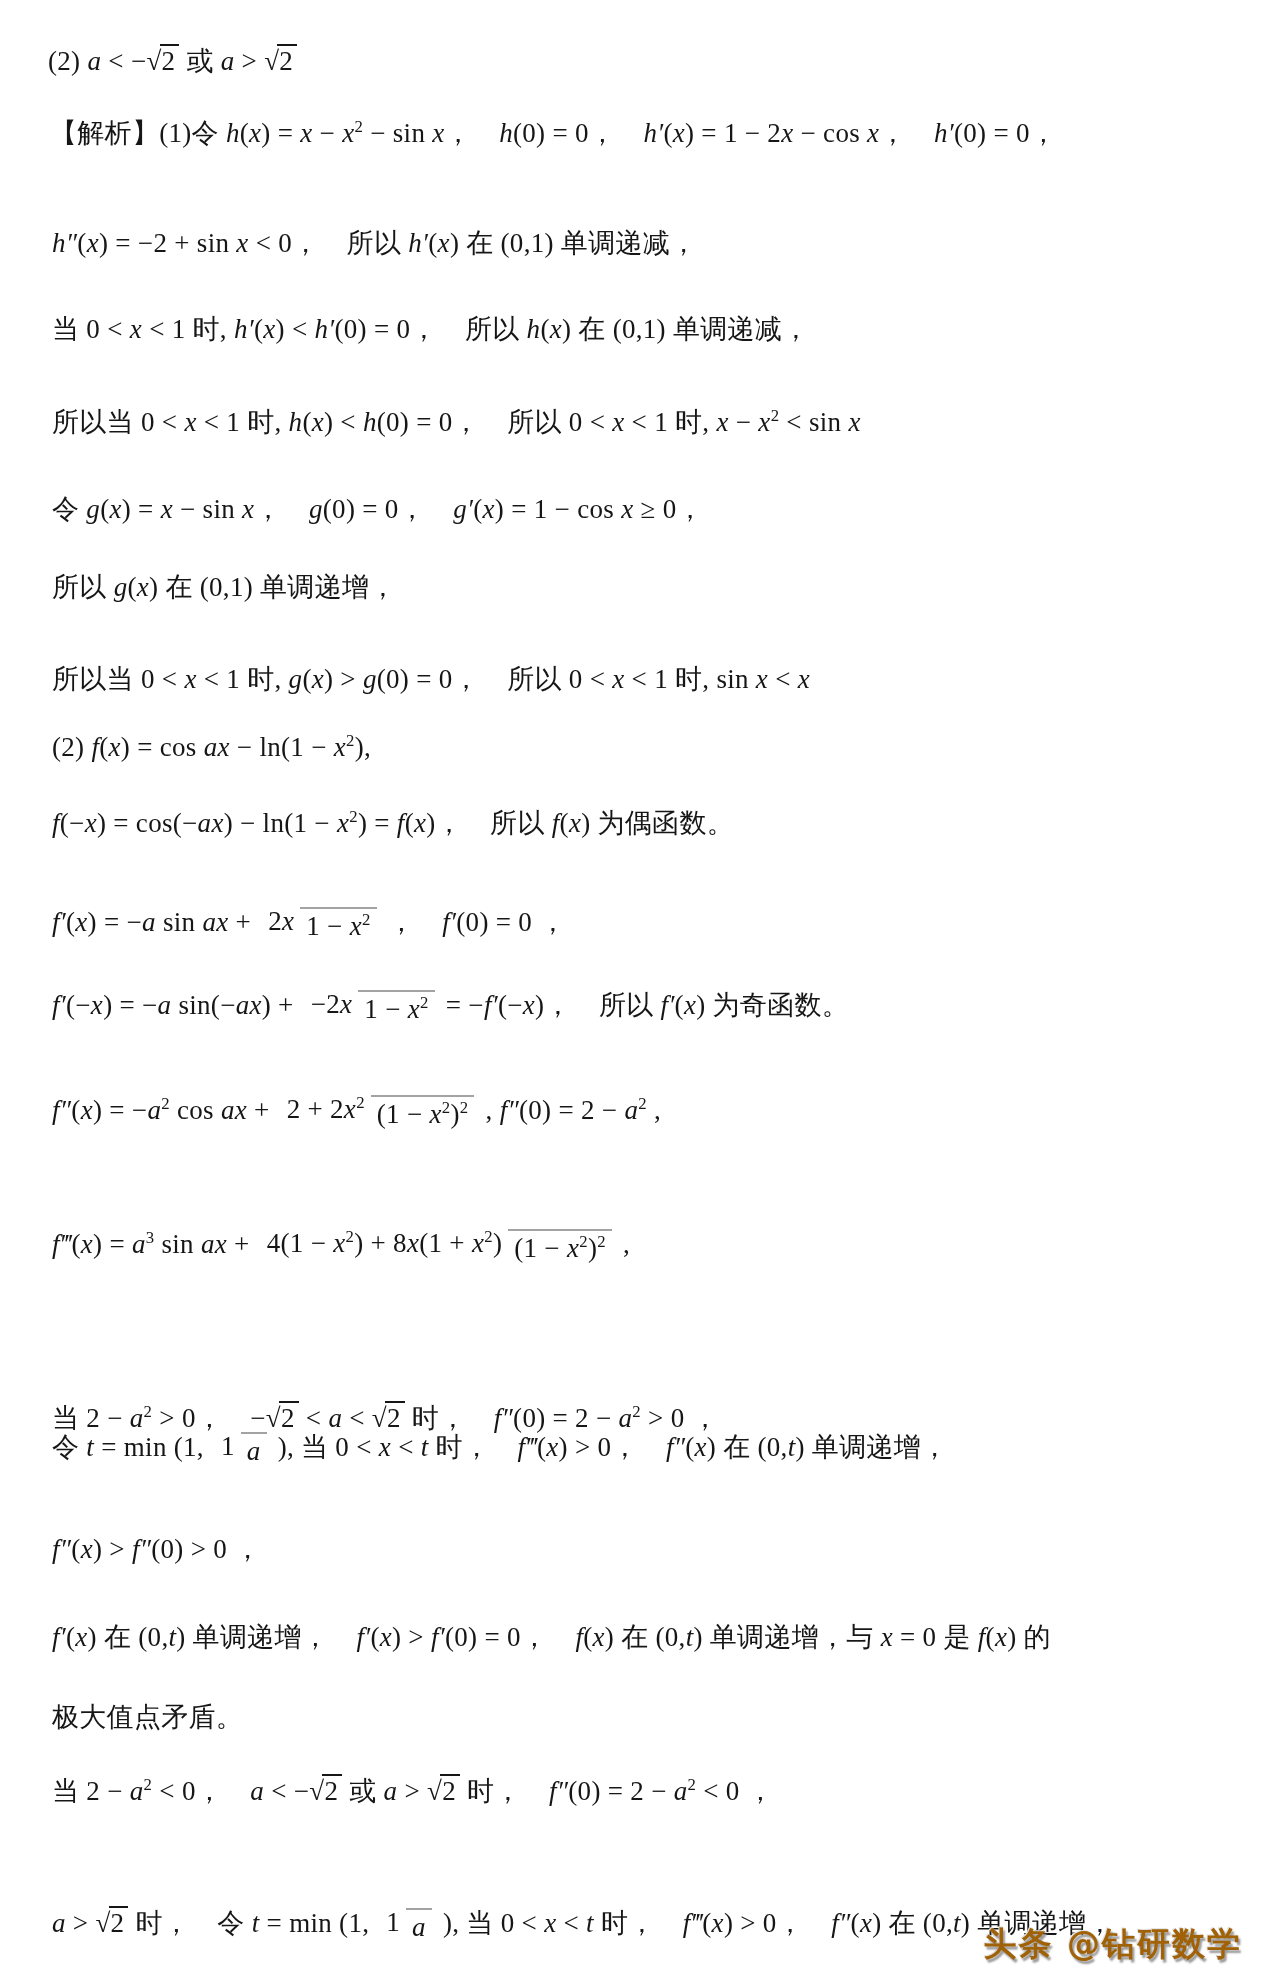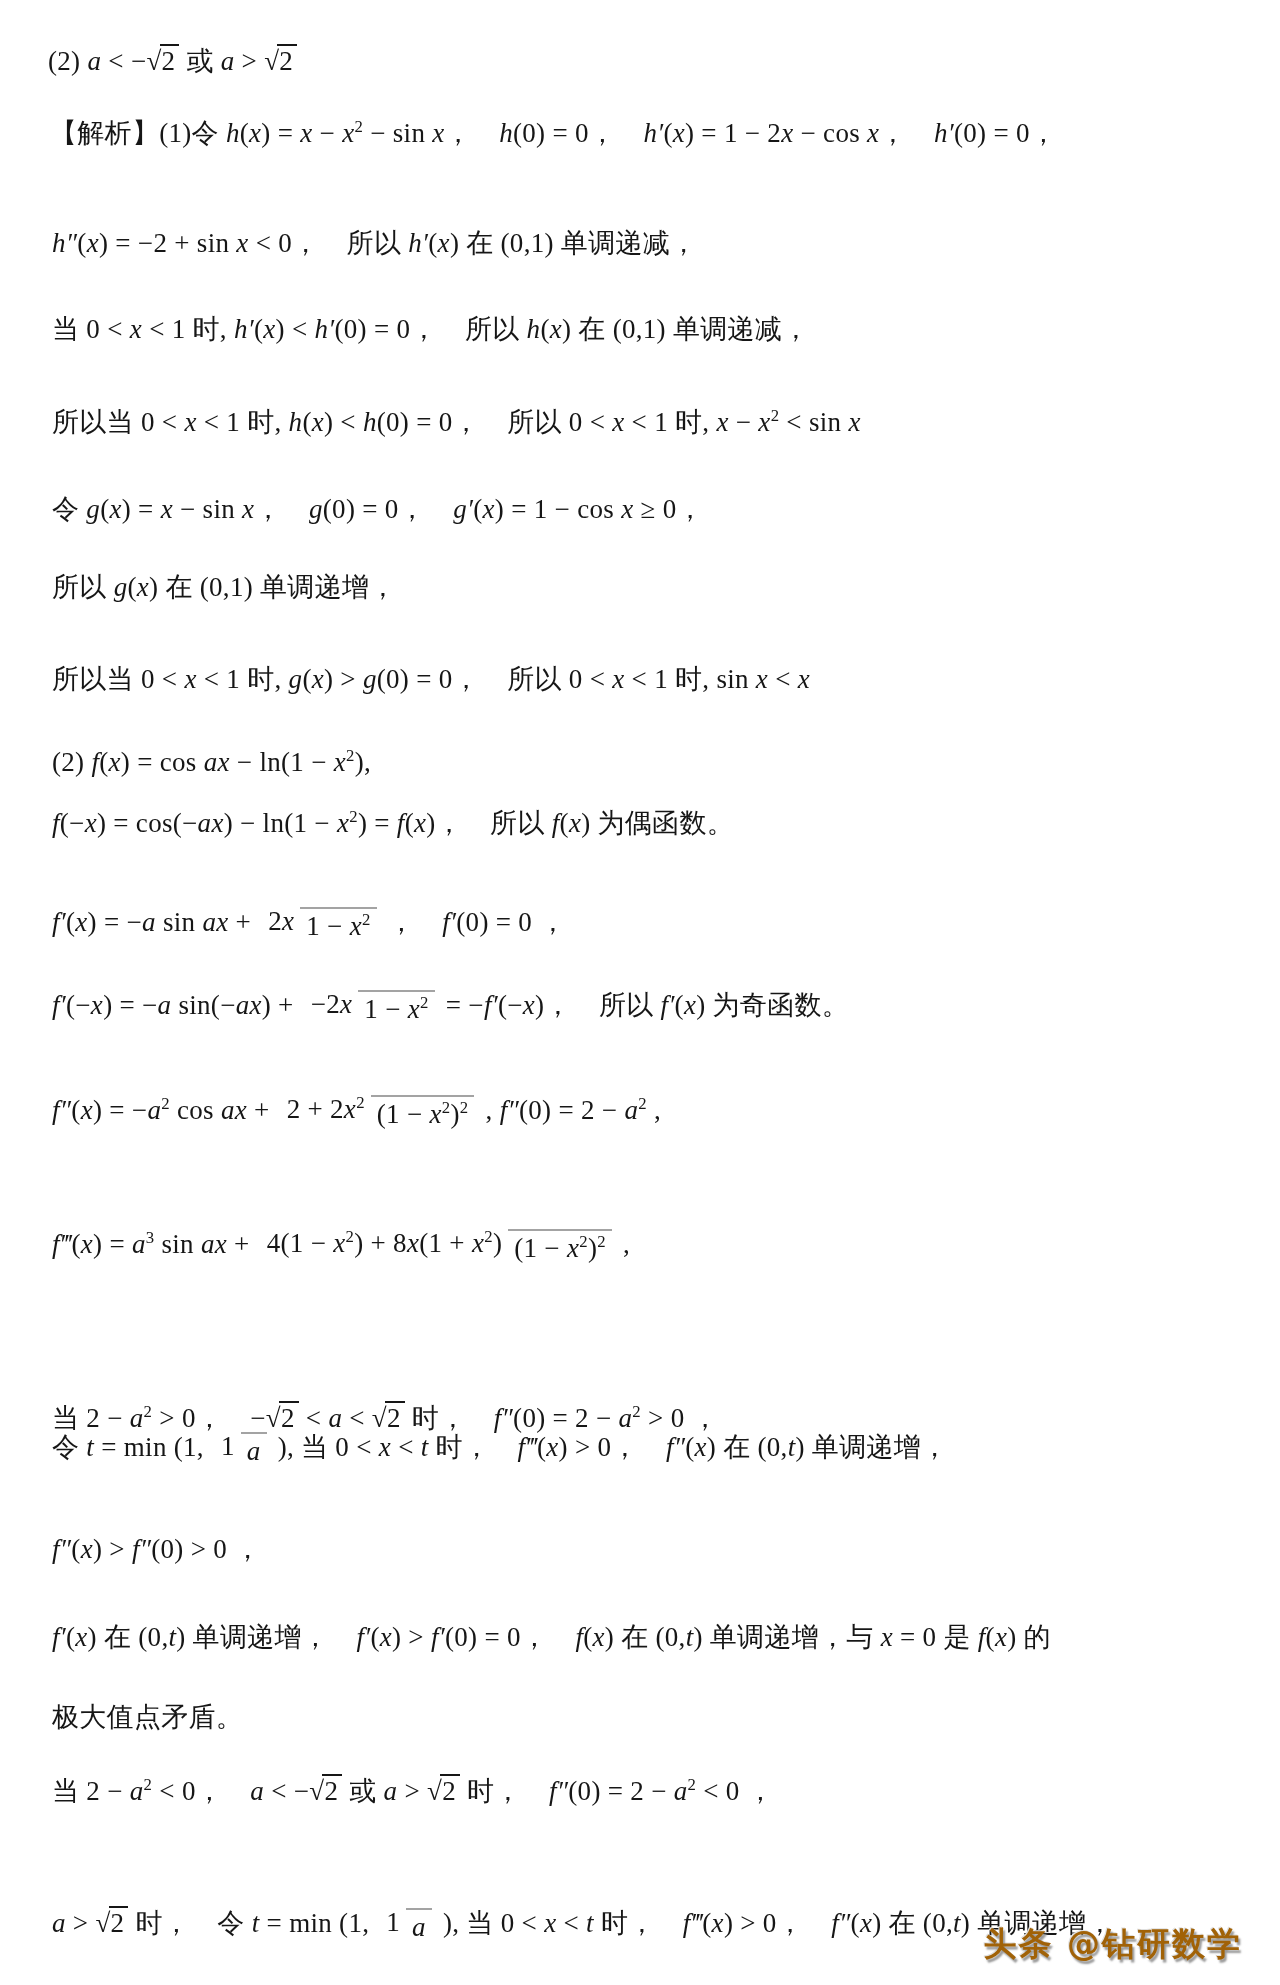--- a/index.html
+++ b/index.html
@@ -64,21 +64,21 @@
 <div class="page">
   <div id="doc">
       <div class="line" style="top: 44px; left: 48px;">(2)  <span class="v">a</span> &lt; −<span class="sqrt"><span class="radical">√</span><span class="radicand">2</span></span> 或 <span class="v">a</span> &gt; <span class="sqrt"><span class="radical">√</span><span class="radicand">2</span></span></div>
       <div class="line" style="top: 116px; left: 50px;">【解析】(1)令 <span class="v">h</span>(<span class="v">x</span>) = <span class="v">x</span> − <span class="v">x</span><sup>2</sup> − sin <span class="v">x</span>，　<span class="v">h</span>(0) = 0，　<span class="v">h′</span>(<span class="v">x</span>) = 1 − 2<span class="v">x</span> − cos <span class="v">x</span>，　<span class="v">h′</span>(0) = 0，</div>
       <div class="line" style="top: 226px;"><span class="v">h″</span>(<span class="v">x</span>) = −2 + sin <span class="v">x</span> &lt; 0，　所以 <span class="v">h′</span>(<span class="v">x</span>) 在 (0,1) 单调递减，</div>
       <div class="line" style="top: 312px;">当 0 &lt; <span class="v">x</span> &lt; 1 时, <span class="v">h′</span>(<span class="v">x</span>) &lt; <span class="v">h′</span>(0) = 0，　所以 <span class="v">h</span>(<span class="v">x</span>) 在 (0,1) 单调递减，</div>
       <div class="line" style="top: 405px;">所以当 0 &lt; <span class="v">x</span> &lt; 1 时, <span class="v">h</span>(<span class="v">x</span>) &lt; <span class="v">h</span>(0) = 0，　所以 0 &lt; <span class="v">x</span> &lt; 1 时, <span class="v">x</span> − <span class="v">x</span><sup>2</sup> &lt; sin <span class="v">x</span></div>
       <div class="line" style="top: 492px;">令 <span class="v">g</span>(<span class="v">x</span>) = <span class="v">x</span> − sin <span class="v">x</span>，　<span class="v">g</span>(0) = 0，　<span class="v">g′</span>(<span class="v">x</span>) = 1 − cos <span class="v">x</span> ≥ 0，</div>
       <div class="line" style="top: 570px;">所以 <span class="v">g</span>(<span class="v">x</span>) 在 (0,1) 单调递增，</div>
       <div class="line" style="top: 662px;">所以当 0 &lt; <span class="v">x</span> &lt; 1 时, <span class="v">g</span>(<span class="v">x</span>) &gt; <span class="v">g</span>(0) = 0，　所以 0 &lt; <span class="v">x</span> &lt; 1 时, sin <span class="v">x</span> &lt; <span class="v">x</span></div>
-      <div class="line" style="top: 745px;">(2) <span class="v">f</span>(<span class="v">x</span>) = cos <span class="v">ax</span> − ln(1 − <span class="v">x</span><sup>2</sup>),</div>
+      <div class="line" style="top: 730px;">(2) <span class="v">f</span>(<span class="v">x</span>) = cos <span class="v">ax</span> − ln(1 − <span class="v">x</span><sup>2</sup>),</div>
       <div class="line" style="top: 806px; text-align: center;"><span class="v">f</span>(−<span class="v">x</span>) = cos(−<span class="v">ax</span>) − ln(1 − <span class="v">x</span><sup>2</sup>) = <span class="v">f</span>(<span class="v">x</span>)，　所以 <span class="v">f</span>(<span class="v">x</span>) 为偶函数。</div>
       <div class="line" style="top: 905px;"><span class="v">f′</span>(<span class="v">x</span>) = −<span class="v">a</span> sin <span class="v">ax</span> + <span class="frac">
           <span class="num">2<span class="v">x</span></span>
           <span class="den">1 − <span class="v">x</span><sup>2</sup></span>
         </span> ，　<span class="v">f′</span>(0) = 0 ，</div>
       <div class="line" style="top: 988px;"><span class="v">f′</span>(−<span class="v">x</span>) = −<span class="v">a</span> sin(−<span class="v">ax</span>) + <span class="frac">
           <span class="num">−2<span class="v">x</span></span>
           <span class="den">1 − <span class="v">x</span><sup>2</sup></span>
         </span> = −<span class="v">f′</span>(−<span class="v">x</span>)，　所以 <span class="v">f′</span>(<span class="v">x</span>) 为奇函数。</div>
       <div class="line" style="top: 1093px;"><span class="v">f″</span>(<span class="v">x</span>) = −<span class="v">a</span><sup>2</sup> cos <span class="v">ax</span> + <span class="frac">

